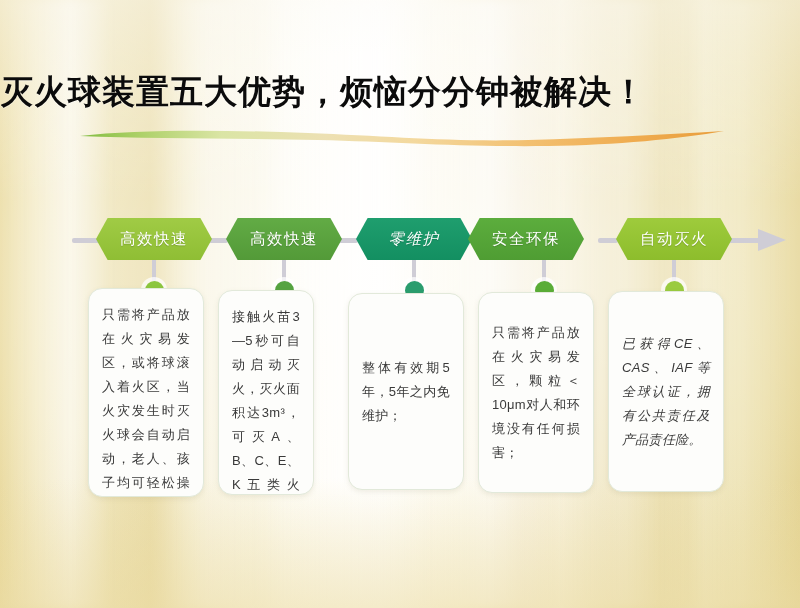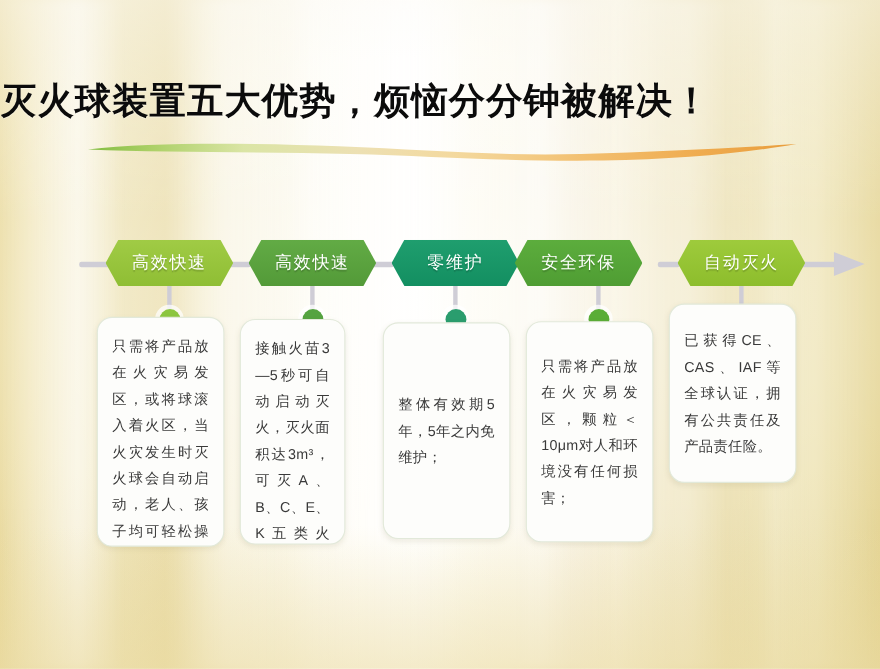--- a/index.html
+++ b/index.html
@@ -236,21 +236,21 @@
     <span>高效快速</span>
   </div>
   <div class="stem" style="left: 282px; background: rgb(207, 205, 214);"></div>
   <div class="dot-ring" style="left:271px;">
     <div class="dot" style="background: rgb(85, 163, 65);"></div>
   </div>
   <div class="card" style="left:218px; top:290px; width:96px; height:205px;">
     <span>接触火苗3—5秒可自动启动灭火，灭火面积达3m³，可灭A、B、C、E、K五类火源；</span>
   </div>
 
-  <div class="banner" style="left: 356px; width: 116px; background: linear-gradient(rgb(31, 158, 110), rgb(19, 143, 97));">
+  <div class="banner" style="left: 356px; width: 116px; background: linear-gradient(rgb(31, 158, 110), rgb(19, 143, 97)); font-style: italic;">
     <span>零维护</span>
   </div>
   <div class="stem" style="left: 412px; background: rgb(207, 205, 214);"></div>
   <div class="dot-ring" style="left:401px;">
     <div class="dot" style="background: rgb(42, 157, 110);"></div>
   </div>
   <div class="card v-center" style="left:348px; top:293px; width:116px; height:197px;">
     <span>整体有效期5年，5年之内免维护；</span>
   </div>
 
@@ -265,17 +265,17 @@
     <span>只需将产品放在火灾易发区，颗粒＜10μm对人和环境没有任何损害；</span>
   </div>
 
   <div class="banner" style="left: 616px; width: 116px; background: linear-gradient(rgb(158, 203, 60), rgb(141, 189, 44));">
     <span>自动灭火</span>
   </div>
   <div class="stem" style="left: 672px; background: rgb(207, 205, 214);"></div>
   <div class="dot-ring" style="left:661px;">
     <div class="dot" style="background: rgb(154, 203, 63);"></div>
   </div>
-  <div class="card v-center" style="left:608px; top:276px; width:116px; height:163px;">
+  <div class="card v-center" style="left:608px; top:291px; width:116px; height:201px;font-style:italic;">
     <span>已获得CE、CAS、IAF等全球认证，拥有公共责任及产品责任险。</span>
   </div>
 
 </div>
 
 </body></html>

